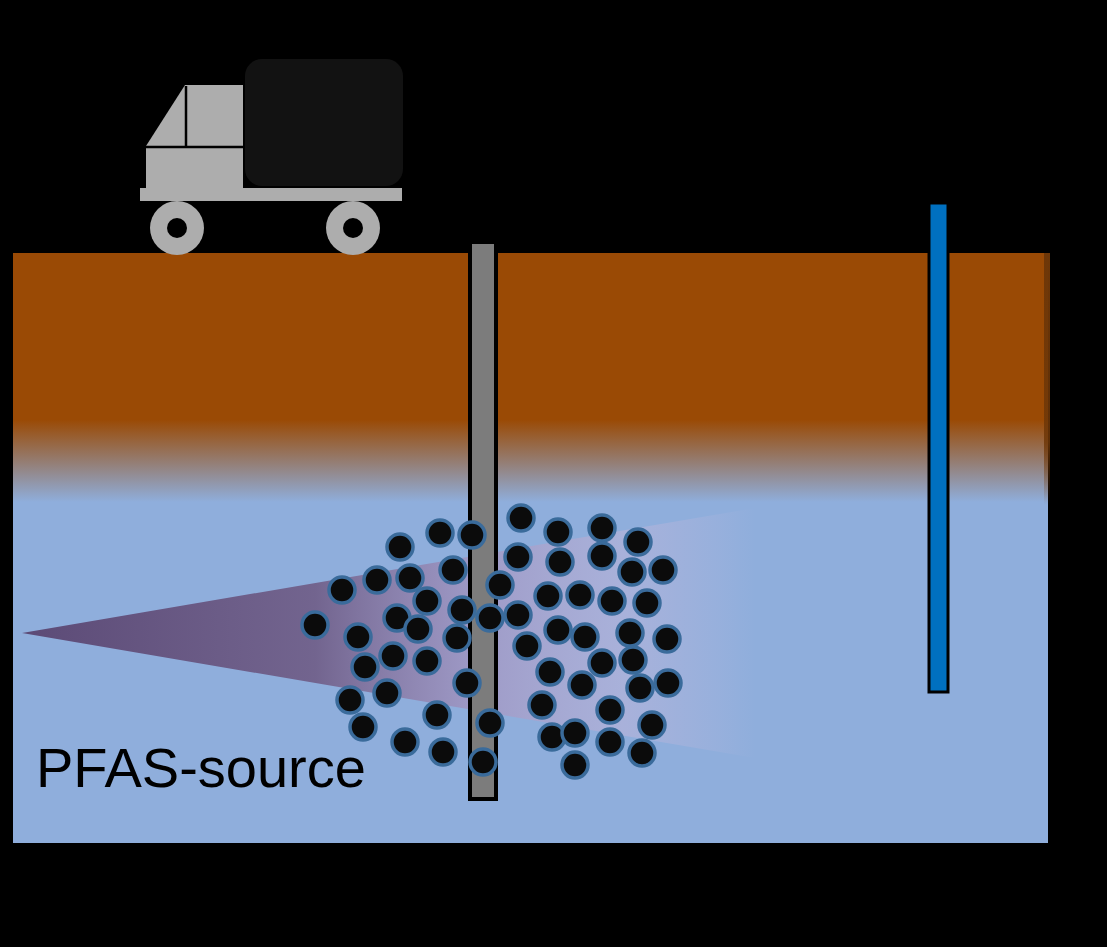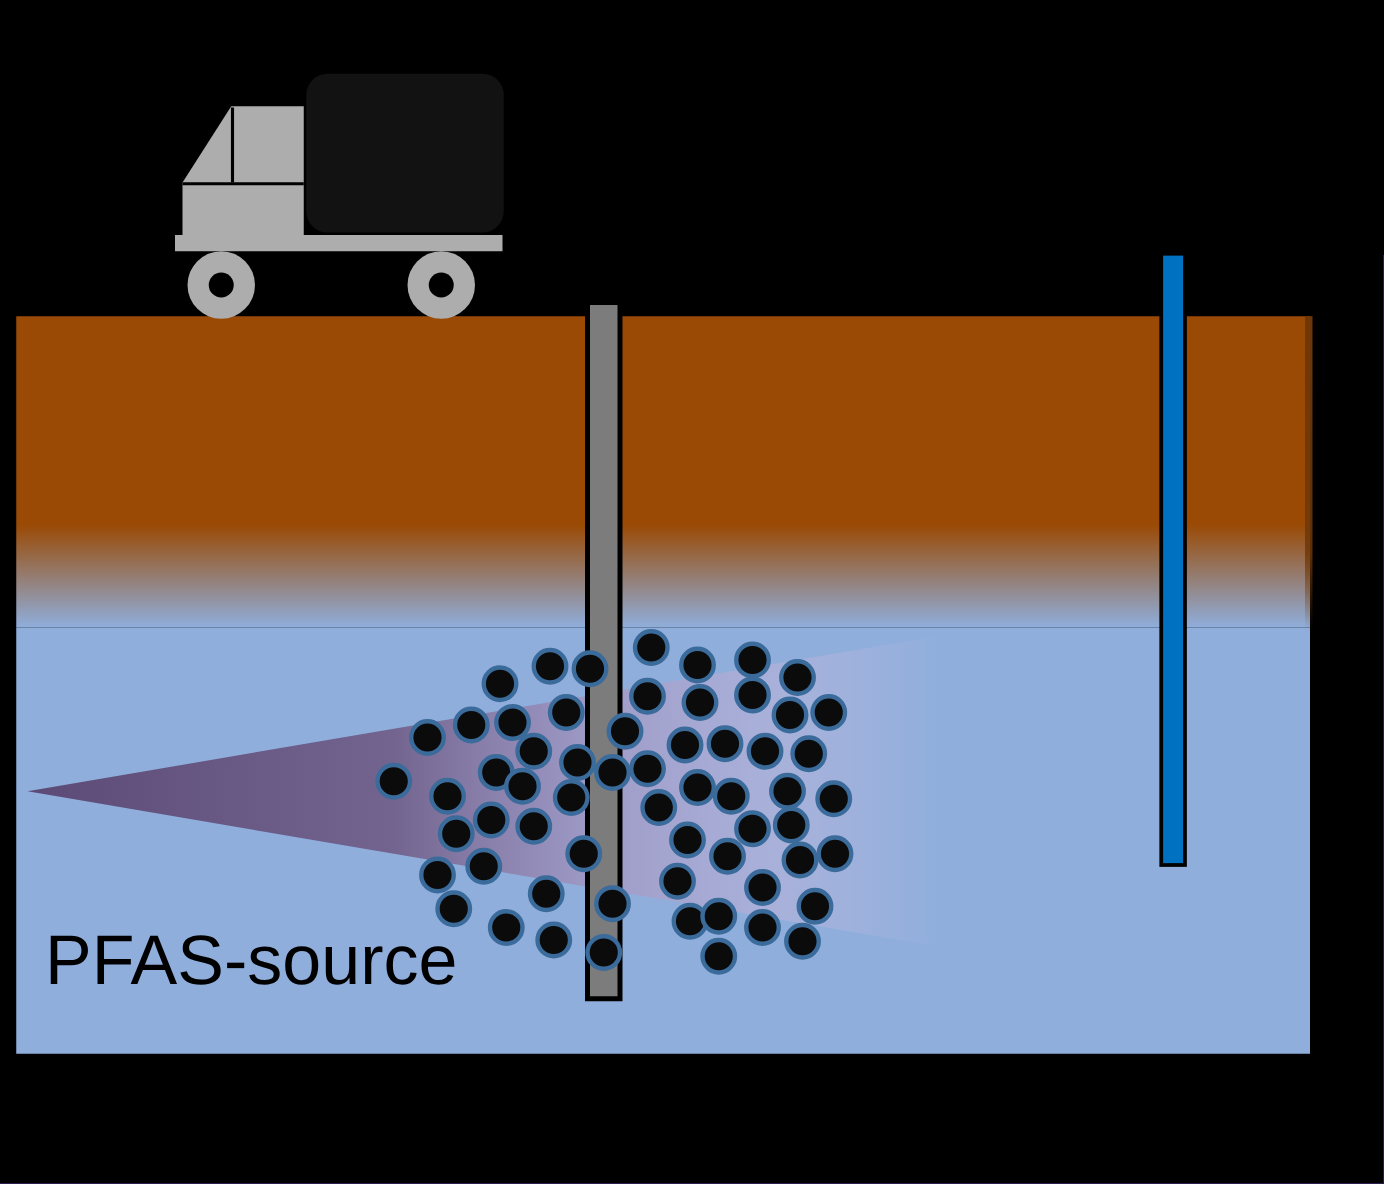--- a/index.html
+++ b/index.html
@@ -4,21 +4,21 @@
 <style>
   html, body {
     margin: 0;
     padding: 0;
     background: #000000;
   }
   .canvas {
     position: relative;
     width: 1107px;
     height: 947px;
-    background: #8b5cf6;
+    background: #a3a3a3;
     overflow: hidden;
     font-family: "Liberation Sans", sans-serif;
   }
   svg { display: block; }
   svg text {
     font-family: "Liberation Sans", sans-serif;
   }
 </style>
 </head>
 <body>

